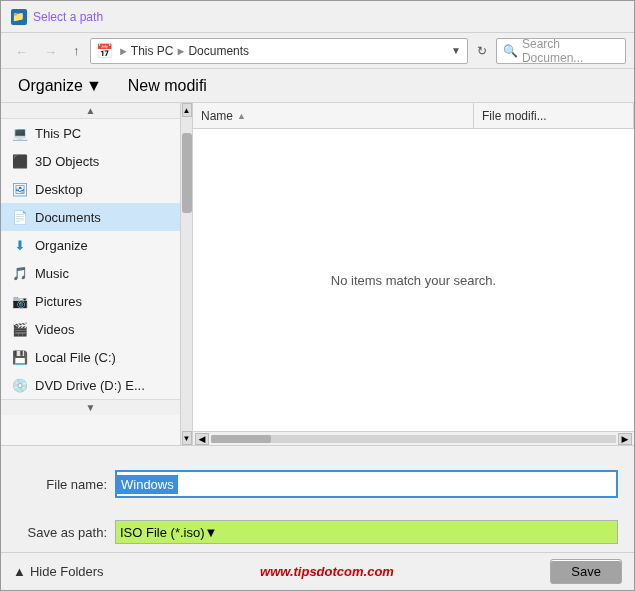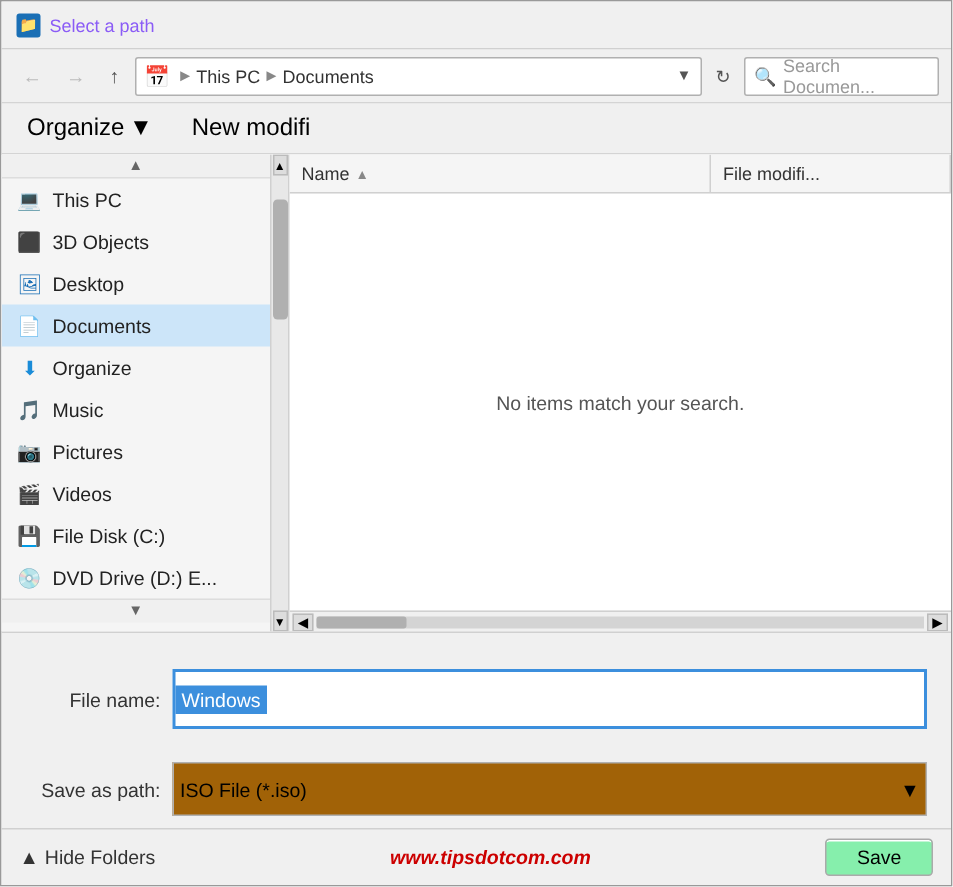--- a/index.html
+++ b/index.html
@@ -238,32 +238,32 @@
     .file-name-value {
       background: #3c8fdd;
       color: white;
       padding: 2px 4px;
       font-size: 13px;
     }
     .file-name-input-wrapper {
       flex: 1;
       border: 2px solid #3c8fdd;
       background: white;
-      height: 40px;
+      height: 28px;
       display: flex;
       align-items: center;
     }
     .form-select {
       flex: 1;
-      height: 36px;
+      height: 24px;
       border: 1px solid #b0b0b0;
-      background: #a16207;
+      background: #bef264;
       padding: 0 4px;
       font-size: 13px;
-      display: flex; align-items: center; justify-content: space-between;
+      display: flex; align-items: center; 
       cursor: pointer;
     }
 
     
     .footer {
       display: flex;
       align-items: center;
       justify-content: space-between;
       padding: 6px 12px;
       background: #f0f0f0;
@@ -275,21 +275,21 @@
       background: none; border: none;
     }
     .watermark {
       font-family: Arial, sans-serif;
       font-size: 13px;
       font-weight: bold;
       font-style: italic;
       color: #cc0000;
     }
     .save-btn {
-      background: #86efac;
+      background: #a3a3a3;
       border: 1px solid #aaa;
       padding: 4px 20px;
       font-size: 13px;
       cursor: pointer;
       border-radius: 3px;
       box-shadow: inset 0 1px 0 #fff;
     }
 
     
     .icon-this-pc { color: #1a6fb5; }
@@ -380,21 +380,21 @@
         <div class="sidebar-item">
           <span class="item-icon icon-pictures">📷</span>
           <span>Pictures</span>
         </div>
         <div class="sidebar-item">
           <span class="item-icon icon-videos">🎬</span>
           <span>Videos</span>
         </div>
         <div class="sidebar-item">
           <span class="item-icon icon-disk">💾</span>
-          <span>File Disk (C:)</span>
+          <span>Local File (C:)</span>
         </div>
         <div class="sidebar-item">
           <span class="item-icon icon-dvd">💿</span>
           <span>DVD Drive (D:) E...</span>
         </div>
 
         <div class="sidebar-scroll-down" style="border-top:1px solid #ddd; border-bottom:none; margin-top:auto;">▼</div>
       </div>
 
       <div class="sidebar-scrollbar">

